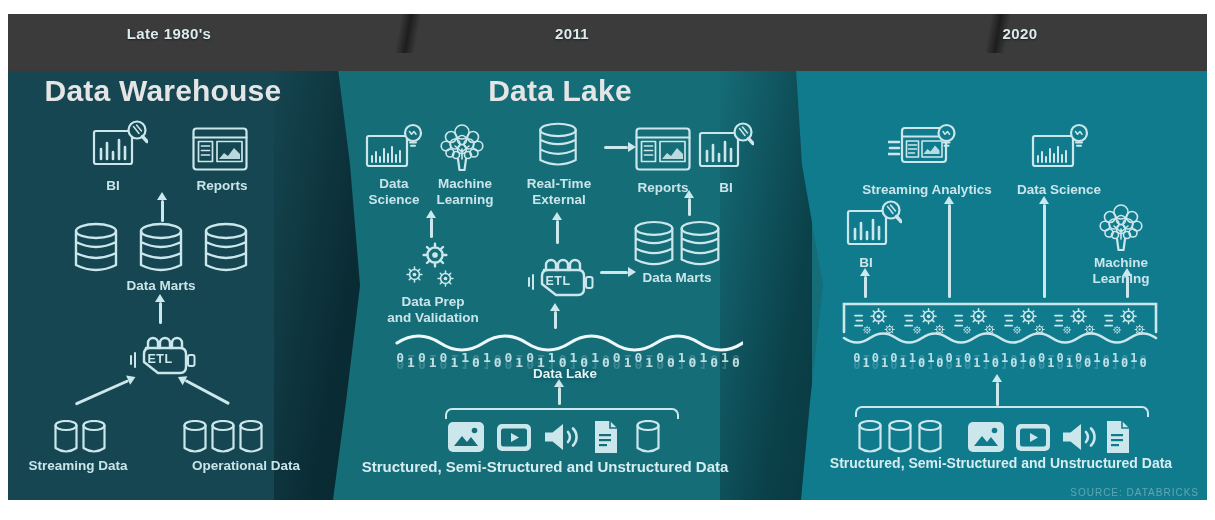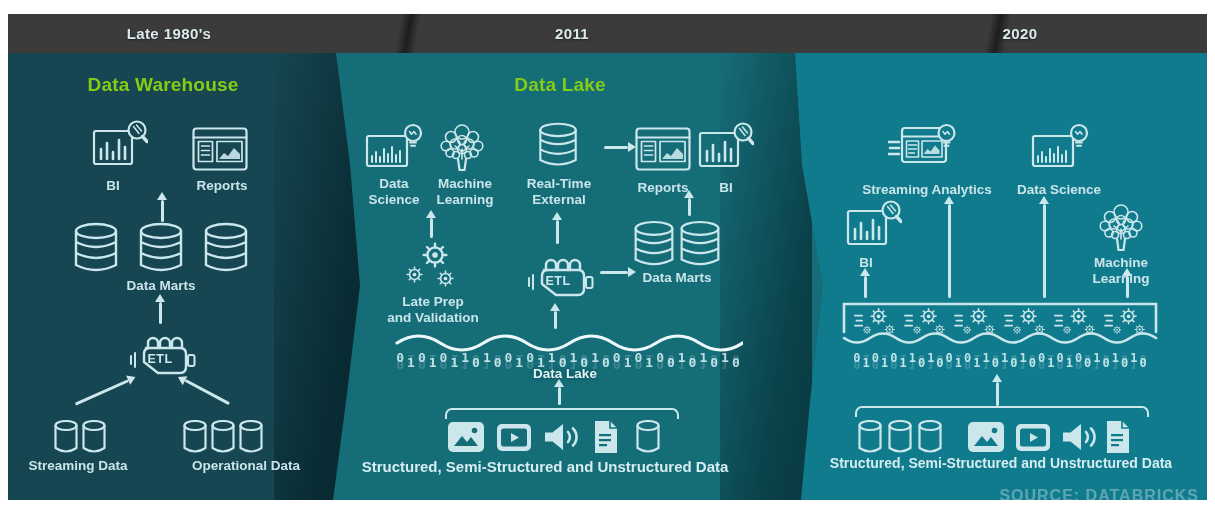--- a/index.html
+++ b/index.html
@@ -8,27 +8,27 @@
   .diagram{position:absolute;left:8px;top:14px;width:1199px;height:486px;overflow:hidden;background:#154651;}
   .panel{position:absolute;top:39px;height:447px;}
   .panel-wh{left:0;width:360px;background:#154651;z-index:1;}
   .edge-shadow{position:absolute;top:39px;height:447px;z-index:2;}
   .s1{left:266px;width:88px;background:linear-gradient(100deg,rgba(0,22,28,0) 0%,rgba(0,22,28,.55) 70%,rgba(0,22,28,.62) 100%);}
   .s2{left:712px;width:92px;z-index:4;background:linear-gradient(100deg,rgba(0,22,28,0) 0%,rgba(0,22,28,.5) 70%,rgba(0,22,28,.6) 100%);}
   .panel-lake{left:290px;width:530px;background:#156d78;z-index:3;
     clip-path:polygon(38px 0,100% 0,100% 100%,35px 100%,48px 78%,62px 52%,52px 25%);}
   .panel-lh{left:750px;width:449px;background:#117b8e;z-index:5;
     clip-path:polygon(37px 0,100% 0,100% 100%,43px 100%,52px 78%,65px 52%,44px 25%);}
-  .hbar{position:absolute;left:0;top:0;width:100%;height:39px;background:#3b3b3b;z-index:6;}
+  .hbar{position:absolute;left:0;top:0;width:100%;height:57px;background:#3b3b3b;z-index:6;}
   .hsep{position:absolute;top:0;height:39px;width:20px;transform:skewX(-10deg);
     background:linear-gradient(to right,rgba(0,0,0,0),rgba(0,0,0,.5),rgba(0,0,0,0));}
   .era{position:absolute;top:0;height:39px;display:flex;align-items:center;transform:translateX(-50%);
     color:#dcebec;font-weight:700;font-size:15px;letter-spacing:.4px;text-shadow:0 1px 2px rgba(0,0,0,.5);}
   .content{position:absolute;inset:0;z-index:10;}
-  .ptitle{position:absolute;transform:translateX(-50%);color:#84cc16;font-weight:700;font-size:19px;letter-spacing:.2px;white-space:nowrap;}
+  .ptitle{position:absolute;transform:translateX(-50%);color:#e5e5e5;font-weight:700;font-size:30px;letter-spacing:.2px;white-space:nowrap;}
   .lbl{position:absolute;transform:translateX(-50%);text-align:center;color:#c9e5ea;font-weight:700;
     font-size:13.5px;line-height:1.15;white-space:pre-line;}
   .cap{position:absolute;transform:translateX(-50%);color:#d6edf0;font-weight:700;font-size:15px;white-space:nowrap;}
   .cap-sm{font-size:14px;}
   .icon{position:absolute;color:#cbe7eb;}
   .icon svg{display:block;}
   svg .st{fill:none;stroke:currentColor;stroke-width:2.2;stroke-linecap:round;stroke-linejoin:round;}
   .arr{position:absolute;width:2.5px;background:#cde8ec;border-radius:2px;}
   .arr::before{content:"";position:absolute;top:-8px;left:50%;transform:translateX(-50%);
     width:0;height:0;border-left:5.5px solid transparent;border-right:5.5px solid transparent;border-bottom:8.5px solid #cde8ec;}
@@ -37,21 +37,21 @@
     width:0;height:0;border-top:5.5px solid transparent;border-bottom:5.5px solid transparent;border-left:8.5px solid #cde8ec;}
   .bracket{position:absolute;height:9px;border:2.5px solid #cde8ec;border-bottom:none;border-radius:7px 7px 0 0;}
   .etl-text{position:absolute;transform:translateX(-50%);color:#cde8ec;font-weight:700;font-size:12.5px;letter-spacing:.5px;}
   .binary{position:absolute;}
   .bits{display:flex;justify-content:center;gap:3px;font-family:"DejaVu Sans Mono",monospace;
     font-weight:700;font-size:13px;color:rgba(226,247,250,.82);line-height:1;}
   .bits span.lo{transform:translateY(5px);}
   .bits.refl{transform:scaleY(-1);opacity:.24;margin-top:-6px;filter:blur(.4px);}
   .binary-sm .bits{font-size:12px;gap:2px;}
   .lake-tag{z-index:12;color:#e2f4f6;text-shadow:0 0 4px rgba(10,60,70,.8);}
-  .source{position:absolute;color:rgba(255,255,255,.32);font-weight:700;font-size:16px;letter-spacing:1px;white-space:nowrap;}
+  .source{position:absolute;color:rgba(255,255,255,.32);font-weight:400;font-size:10px;letter-spacing:1px;white-space:nowrap;}
   .defs{position:absolute;width:0;height:0;overflow:hidden;}
 </style>
 </head>
 <body>
 
 <svg class="defs" aria-hidden="true">
   <defs>
     <symbol id="gear" viewBox="0 0 24 24">
       <g class="st">
         <circle cx="12" cy="12" r="7"></circle>
@@ -290,21 +290,21 @@
       <div class="lbl" style="left:551px;top:162px">Real-Time
 External</div>
       <div class="lbl" style="left:655px;top:166px">Reports</div>
       <div class="lbl" style="left:718px;top:166px">BI</div>
       <div class="arr" style="left:422px;top:204px;height:20px"></div>
       <div class="icon" style="left:398px;top:228px">
           <svg width="52" height="48">
             <use href="#gears3"></use>
           </svg>
         </div>
-      <div class="lbl" style="left:425px;top:280px">Late Prep
+      <div class="lbl" style="left:425px;top:280px">Data Prep
 and Validation</div>
       <div class="arr" style="left:548px;top:206px;height:24px"></div>
       <div class="icon" style="left:512px;top:232px">
           <svg width="76" height="62">
             <use href="#etl"></use>
           </svg>
         </div>
       <div class="etl-text" style="left:550px;top:260px">ETL</div>
       <div class="arr-h" style="left:592px;top:257px;width:28px"></div>
       <div class="icon" style="left:624px;top:206px">

